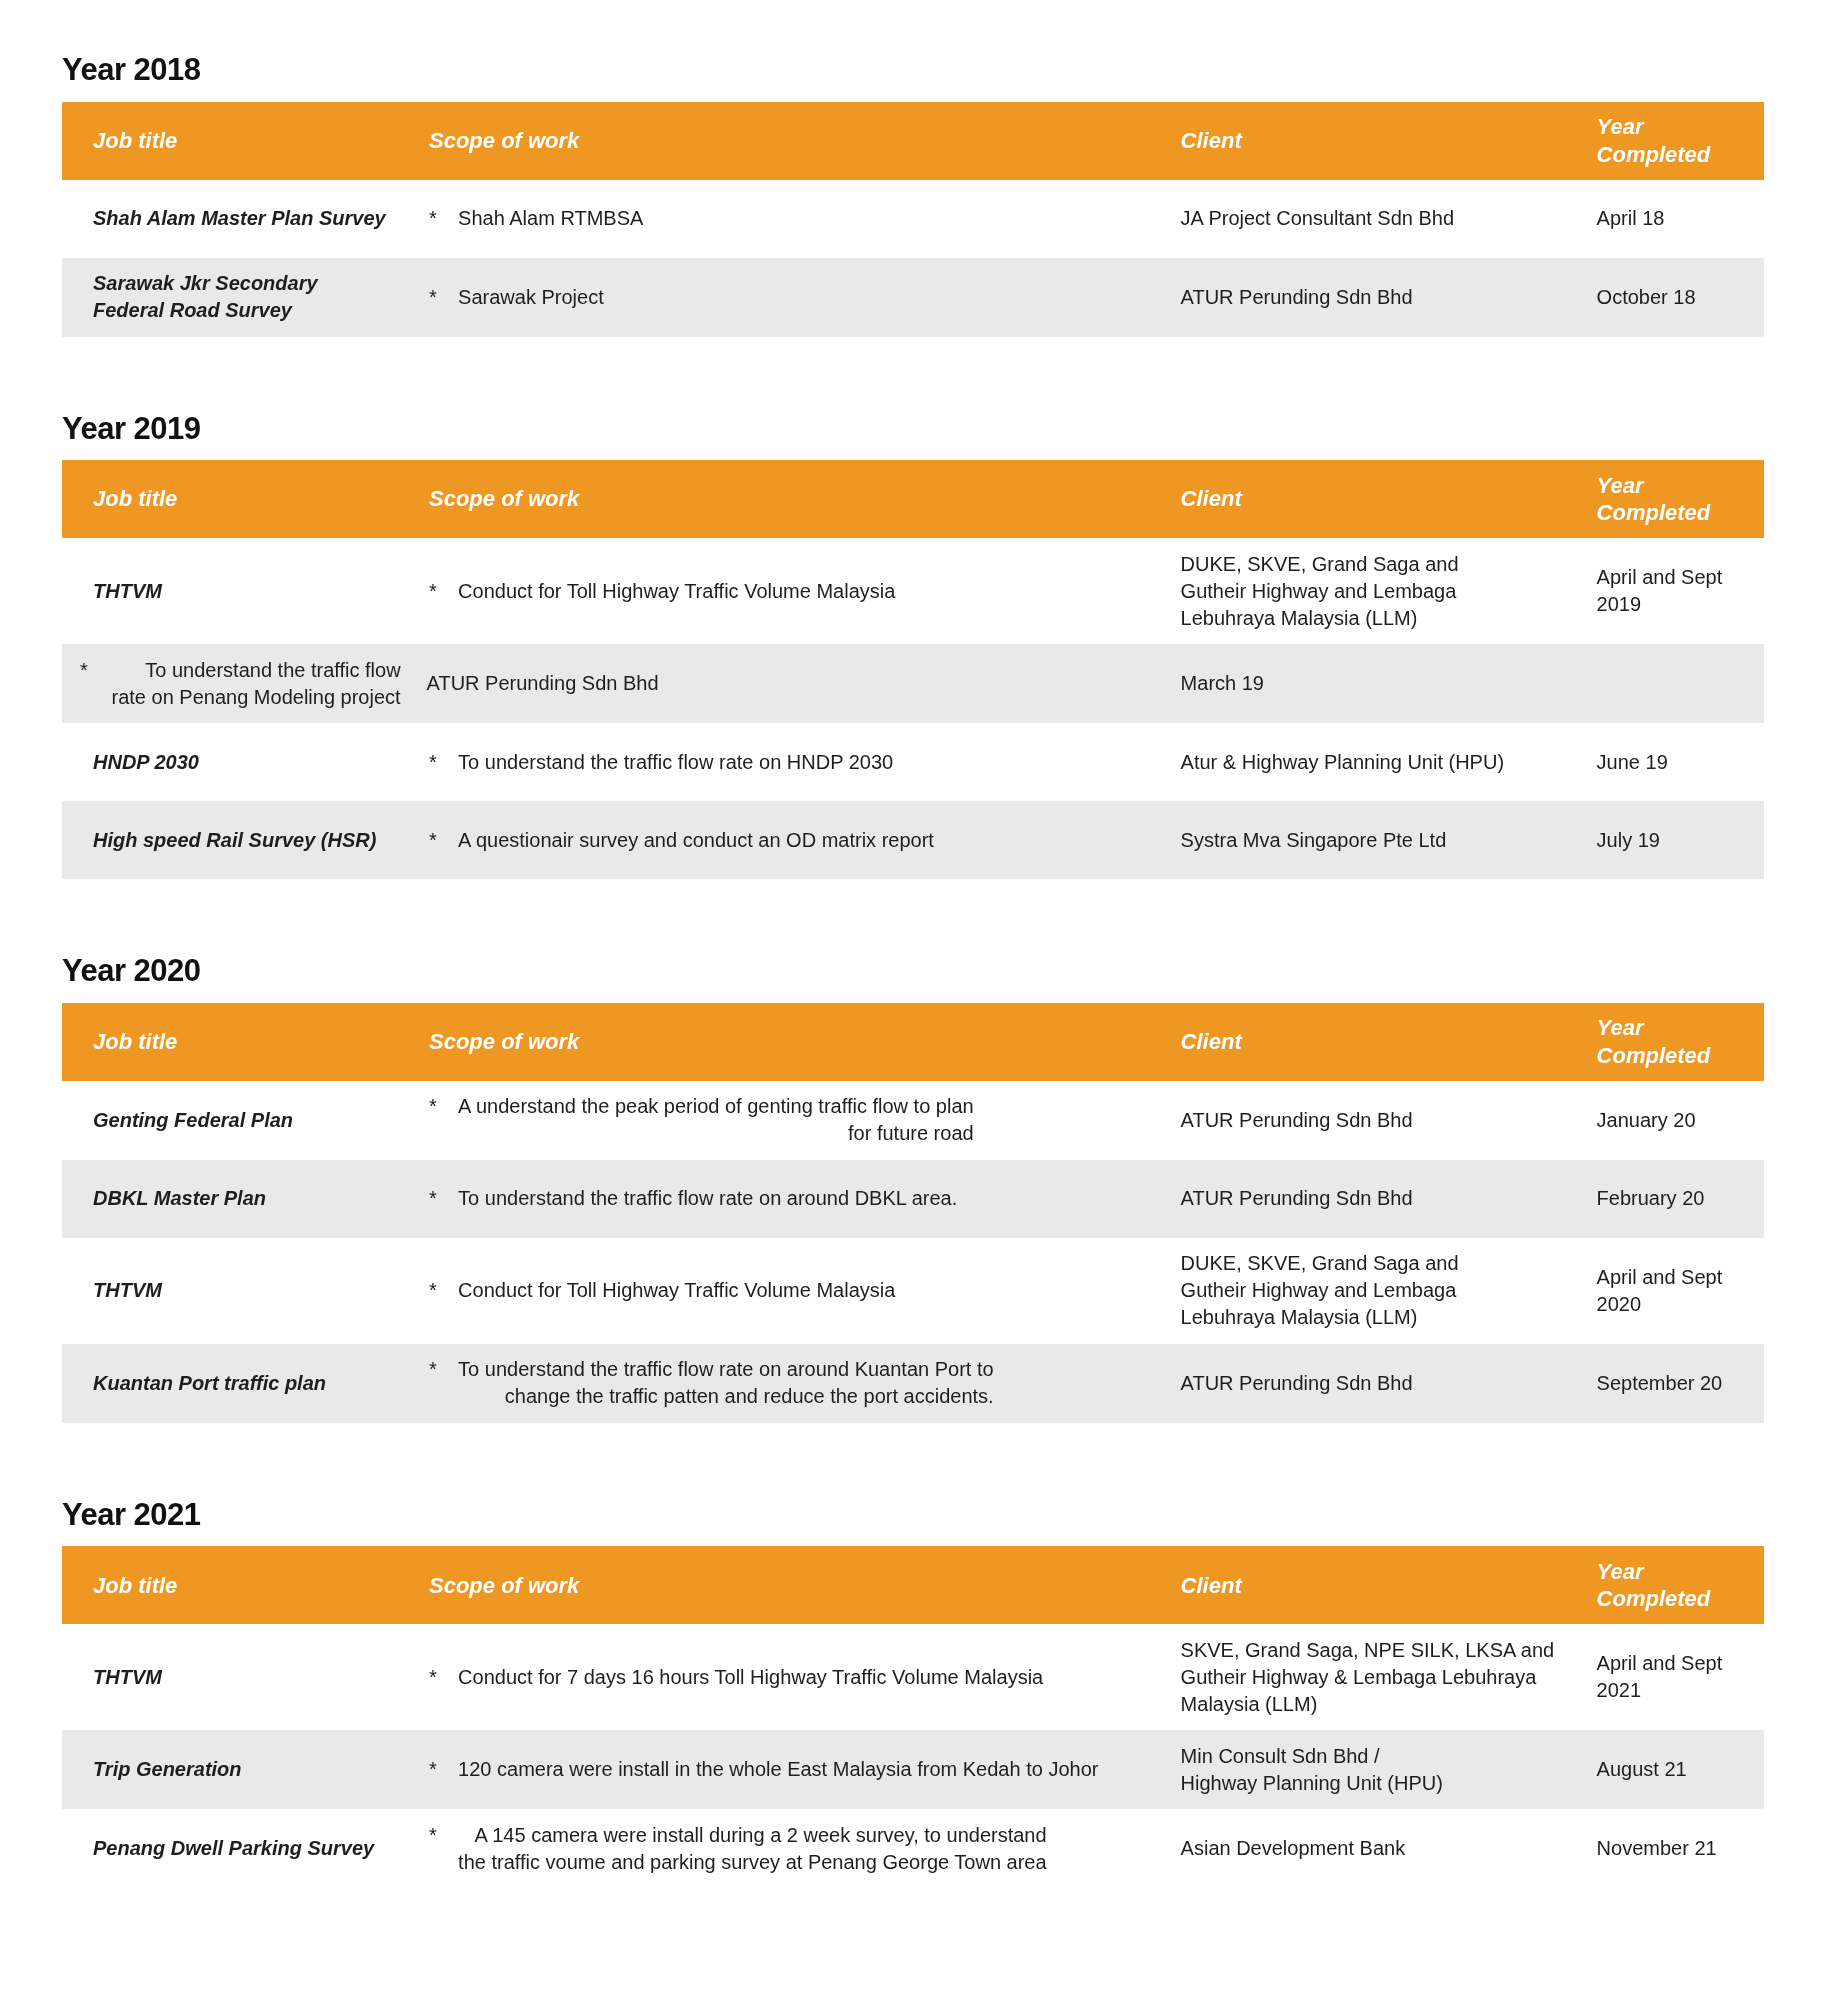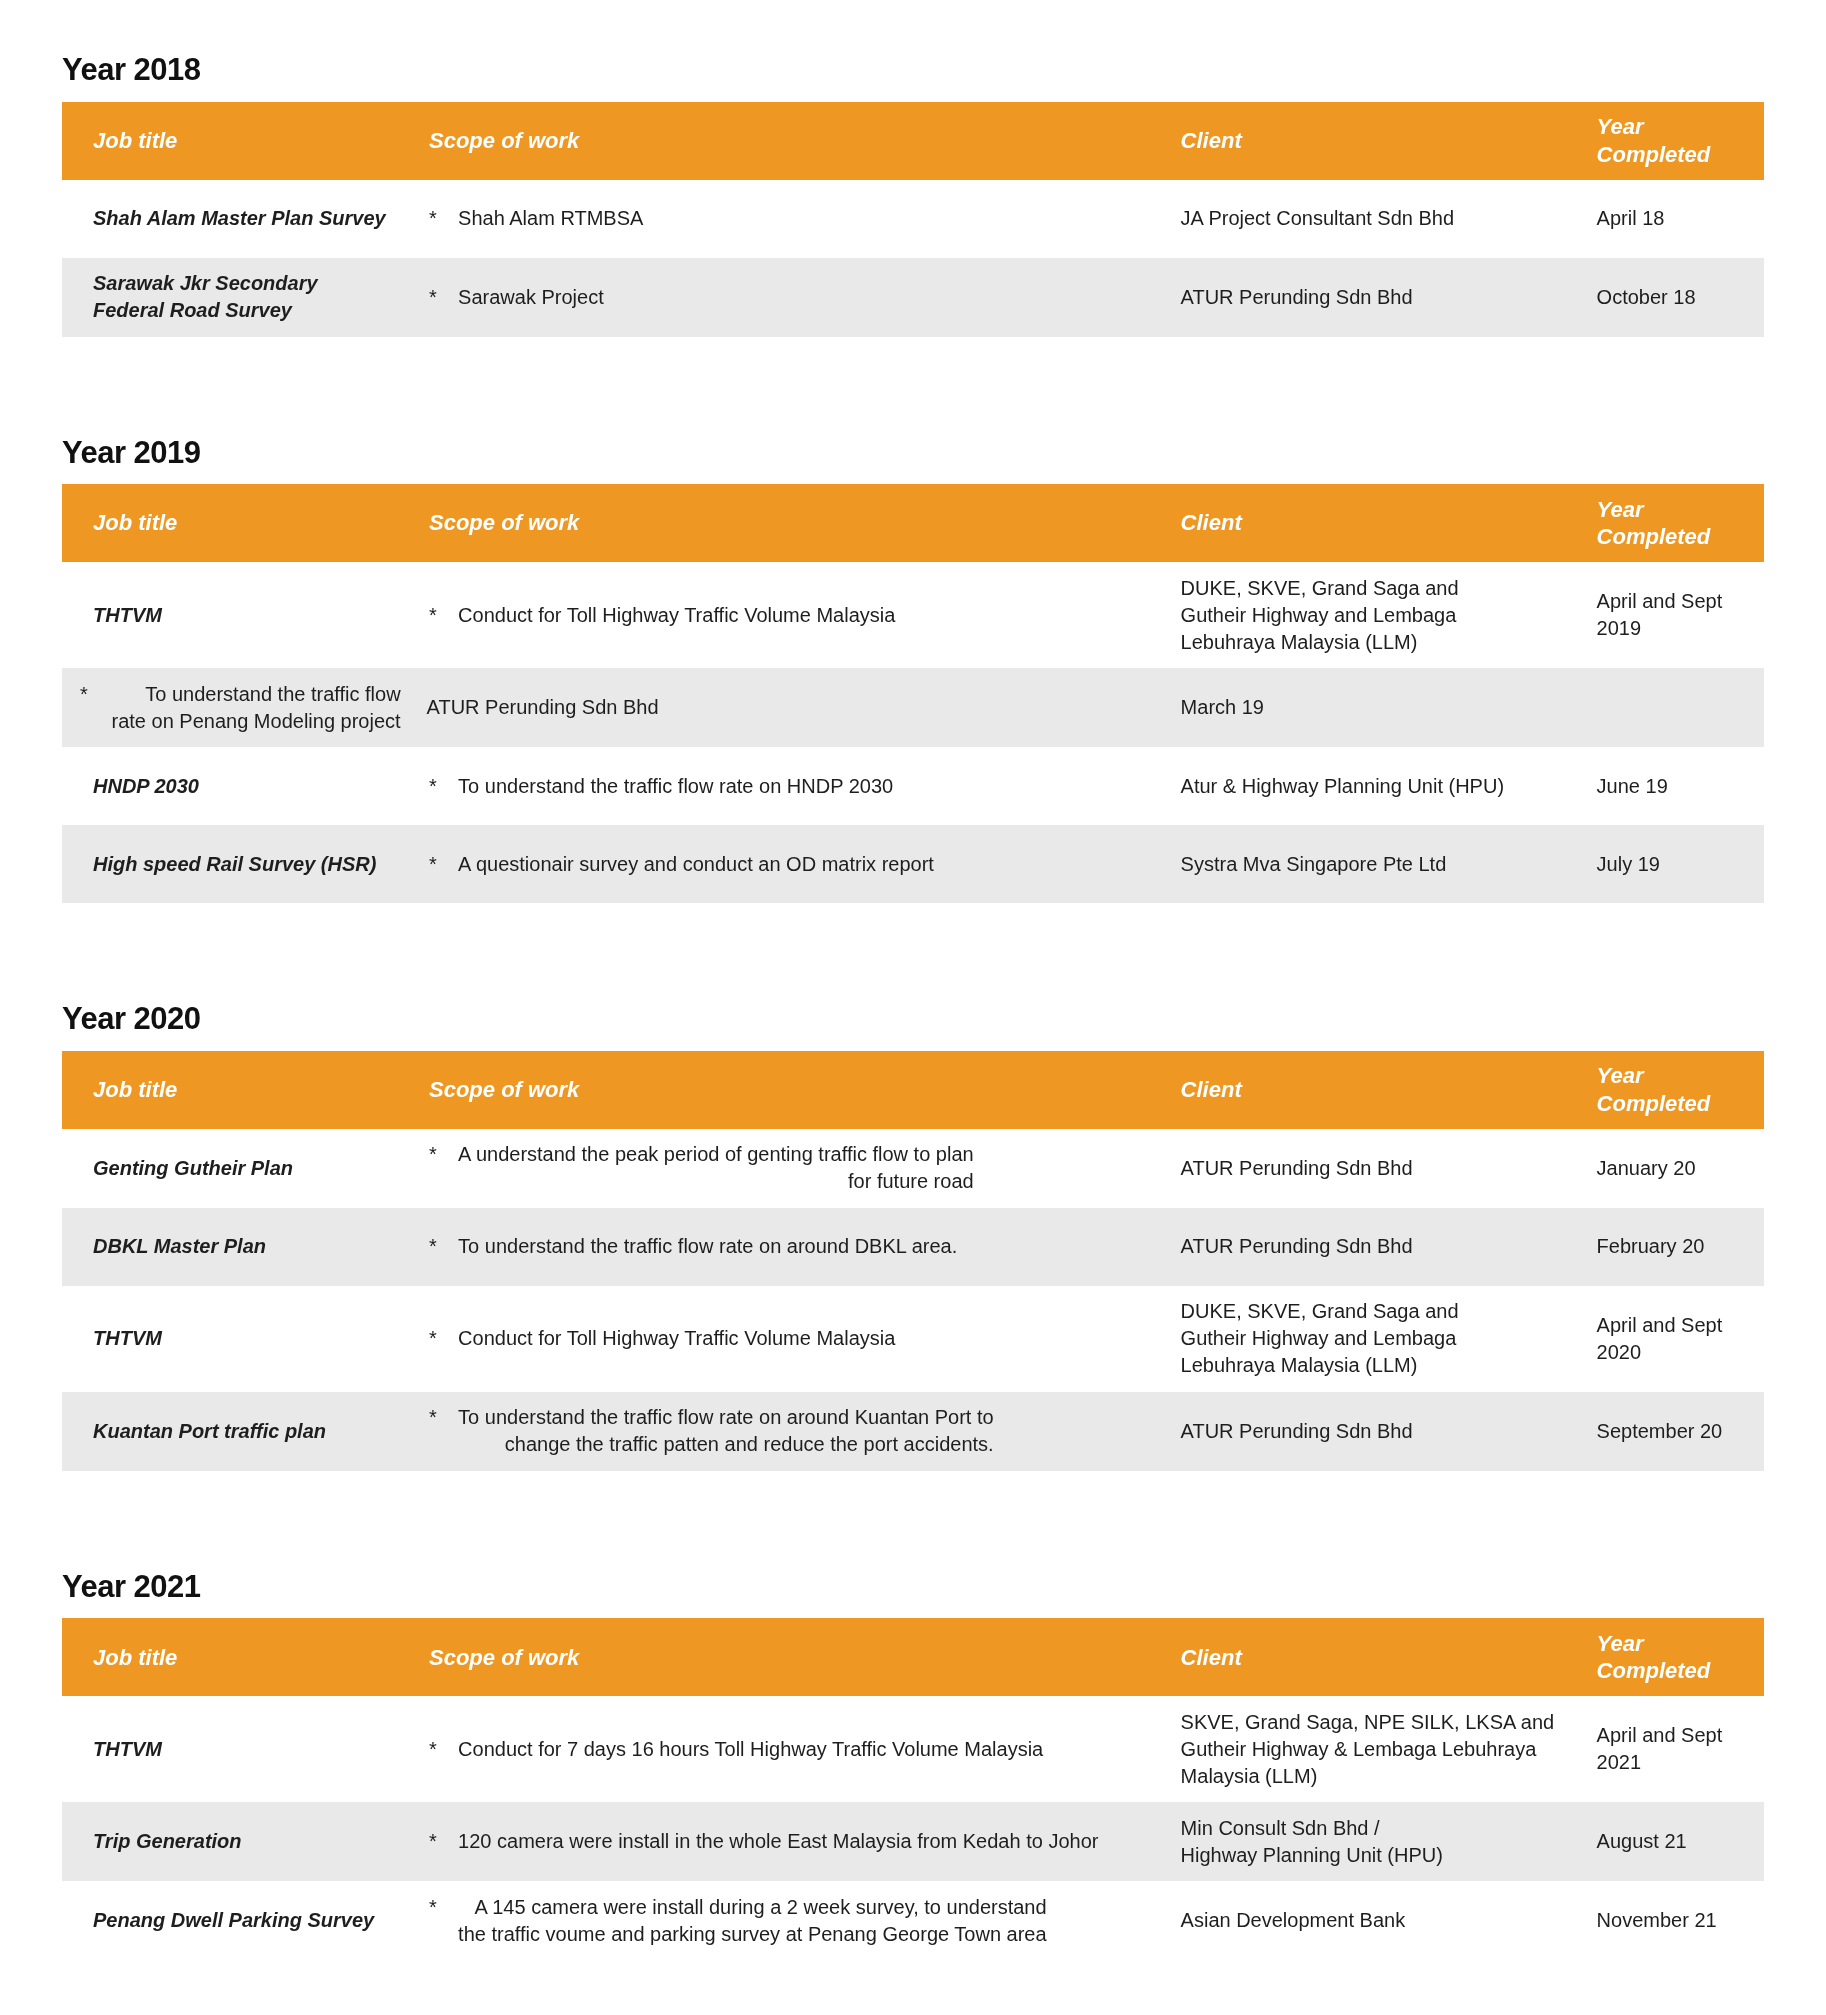--- a/index.html
+++ b/index.html
@@ -11,21 +11,21 @@
   }
   *{box-sizing:border-box;}
   html,body{margin:0;padding:0;background:#FFFFFF;}
   body{
     width:1826px;
     min-height:2015px;
     font-family:"Liberation Sans",sans-serif;
     color:var(--body-text);
   }
   main{padding:54px 62px 62px 62px;}
-  section{margin-top:100px;}
+  section{margin-top:76px;}
   section:first-child{margin-top:0;}
   h2{
     margin:0 0 16.6px 0;
     font-size:31px;
     line-height:1.0;
     font-weight:bold;
     letter-spacing:-0.5px;
     color:var(--heading-text);
   }
   .tbl{width:100%;}
@@ -139,21 +139,21 @@
     <section>
       <h2>Year 2020</h2>
       <div class="tbl">
         <div class="row thead">
           <div class="th col0">Job title</div>
           <div class="th col1">Scope of work</div>
           <div class="th col2">Client</div>
           <div class="th col3">Year Completed</div>
         </div>
         <div class="row body-row">
-          <div class="td col0 job">Genting Gutheir Plan</div>
+          <div class="td col0 job">Genting Federal Plan</div>
           <div class="td col1 scope"><span class="star">*</span><span class="scope-text">A understand the peak period of genting traffic flow to plan
 for future road</span></div>
           <div class="td col2">ATUR Perunding Sdn Bhd</div>
           <div class="td col3">January 20</div>
         </div>
         <div class="row body-row alt">
           <div class="td col0 job">DBKL Master Plan</div>
           <div class="td col1 scope"><span class="star">*</span><span class="scope-text">To understand the traffic flow rate on around DBKL area.</span></div>
           <div class="td col2">ATUR Perunding Sdn Bhd</div>
           <div class="td col3">February 20</div>

